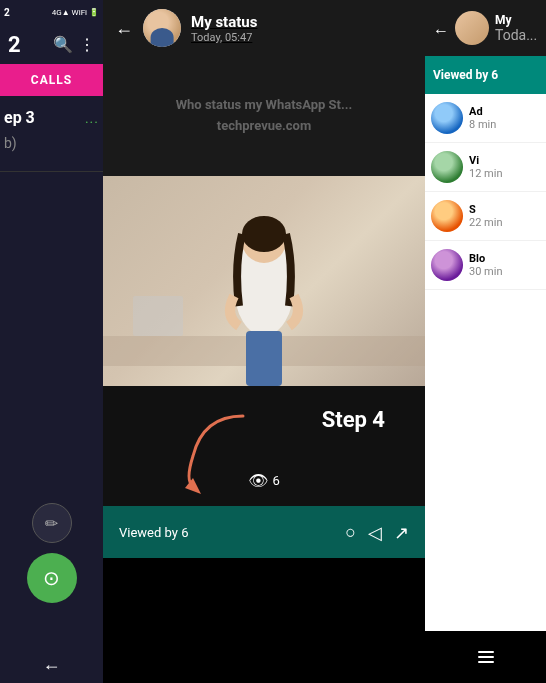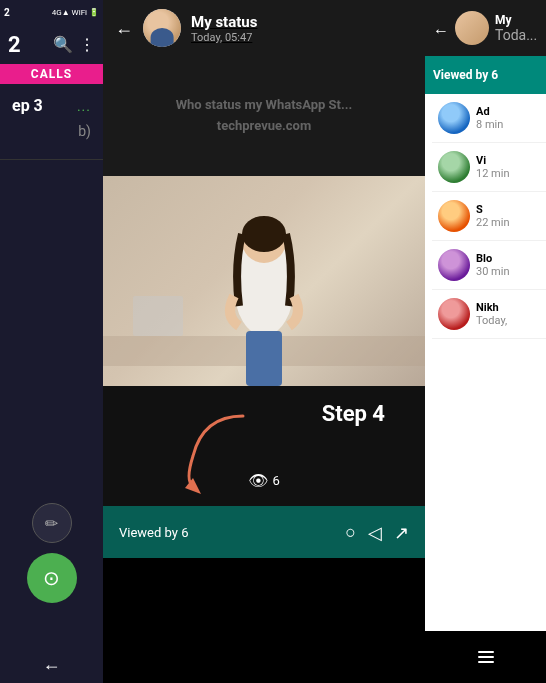--- a/index.html
+++ b/index.html
@@ -68,37 +68,36 @@
 
     .top-bar-icons {
       margin-left: auto;
       display: flex;
       gap: 6px;
       align-items: center;
     }
 
     .calls-tab {
       background: #e91e8c;
-      height: 20px;
+      height: 32px;
       display: flex;
       align-items: center;
       justify-content: center;
     }
 
     .calls-label {
       color: #fff;
       font-size: 12px;
       font-weight: bold;
       letter-spacing: 1px;
     }
 
     .step3-section {
-      padding: 12px 12px;
+      padding: 12px 4px;
       border-bottom: 1px solid #333;
-      text-align: right;
     }
 
     .step3-row {
       display: flex;
       align-items: center;
       justify-content: space-between;
     }
 
     .step3-text {
       color: #fff;
@@ -292,21 +291,21 @@
       align-items: center;
       justify-content: center;
       position: relative;
     }
 
     .step4-label {
       color: #fff;
       font-size: 22px;
       font-weight: bold;
       position: absolute;
-      top: 15px;
+      top: 21px;
       right: 40px;
     }
 
     .arrow-svg {
       position: absolute;
       left: 60px;
       top: 20px;
     }
 
     .eye-counter {
@@ -403,21 +402,20 @@
     .viewed-by-header-text {
       color: #fff;
       font-size: 12px;
       font-weight: bold;
     }
 
     .viewer-list {
       flex: 1;
       overflow: hidden;
       background: #fff;
-      padding-left: 7px;
     }
 
     .viewer-item {
       display: flex;
       align-items: center;
       padding: 8px 6px;
       gap: 6px;
       border-bottom: 1px solid #f0f0f0;
     }
 
@@ -626,27 +624,20 @@
       <div class="viewer-time">22 min</div>
     </div>
   </div>
       <div class="viewer-item">
     <div class="viewer-avatar av-purple"></div>
     <div class="viewer-info">
       <div class="viewer-name">Blo</div>
       <div class="viewer-time">30 min</div>
     </div>
   </div>
-      <div class="viewer-item">
-    <div class="viewer-avatar av-red"></div>
-    <div class="viewer-info">
-      <div class="viewer-name">Nikh</div>
-      <div class="viewer-time">Today,</div>
-    </div>
-  </div>
     </div>
 
   <div class="right-bottom-bar">
     <div class="three-lines">
       <span></span>
       <span></span>
       <span></span>
     </div>
   </div>
 </div>

